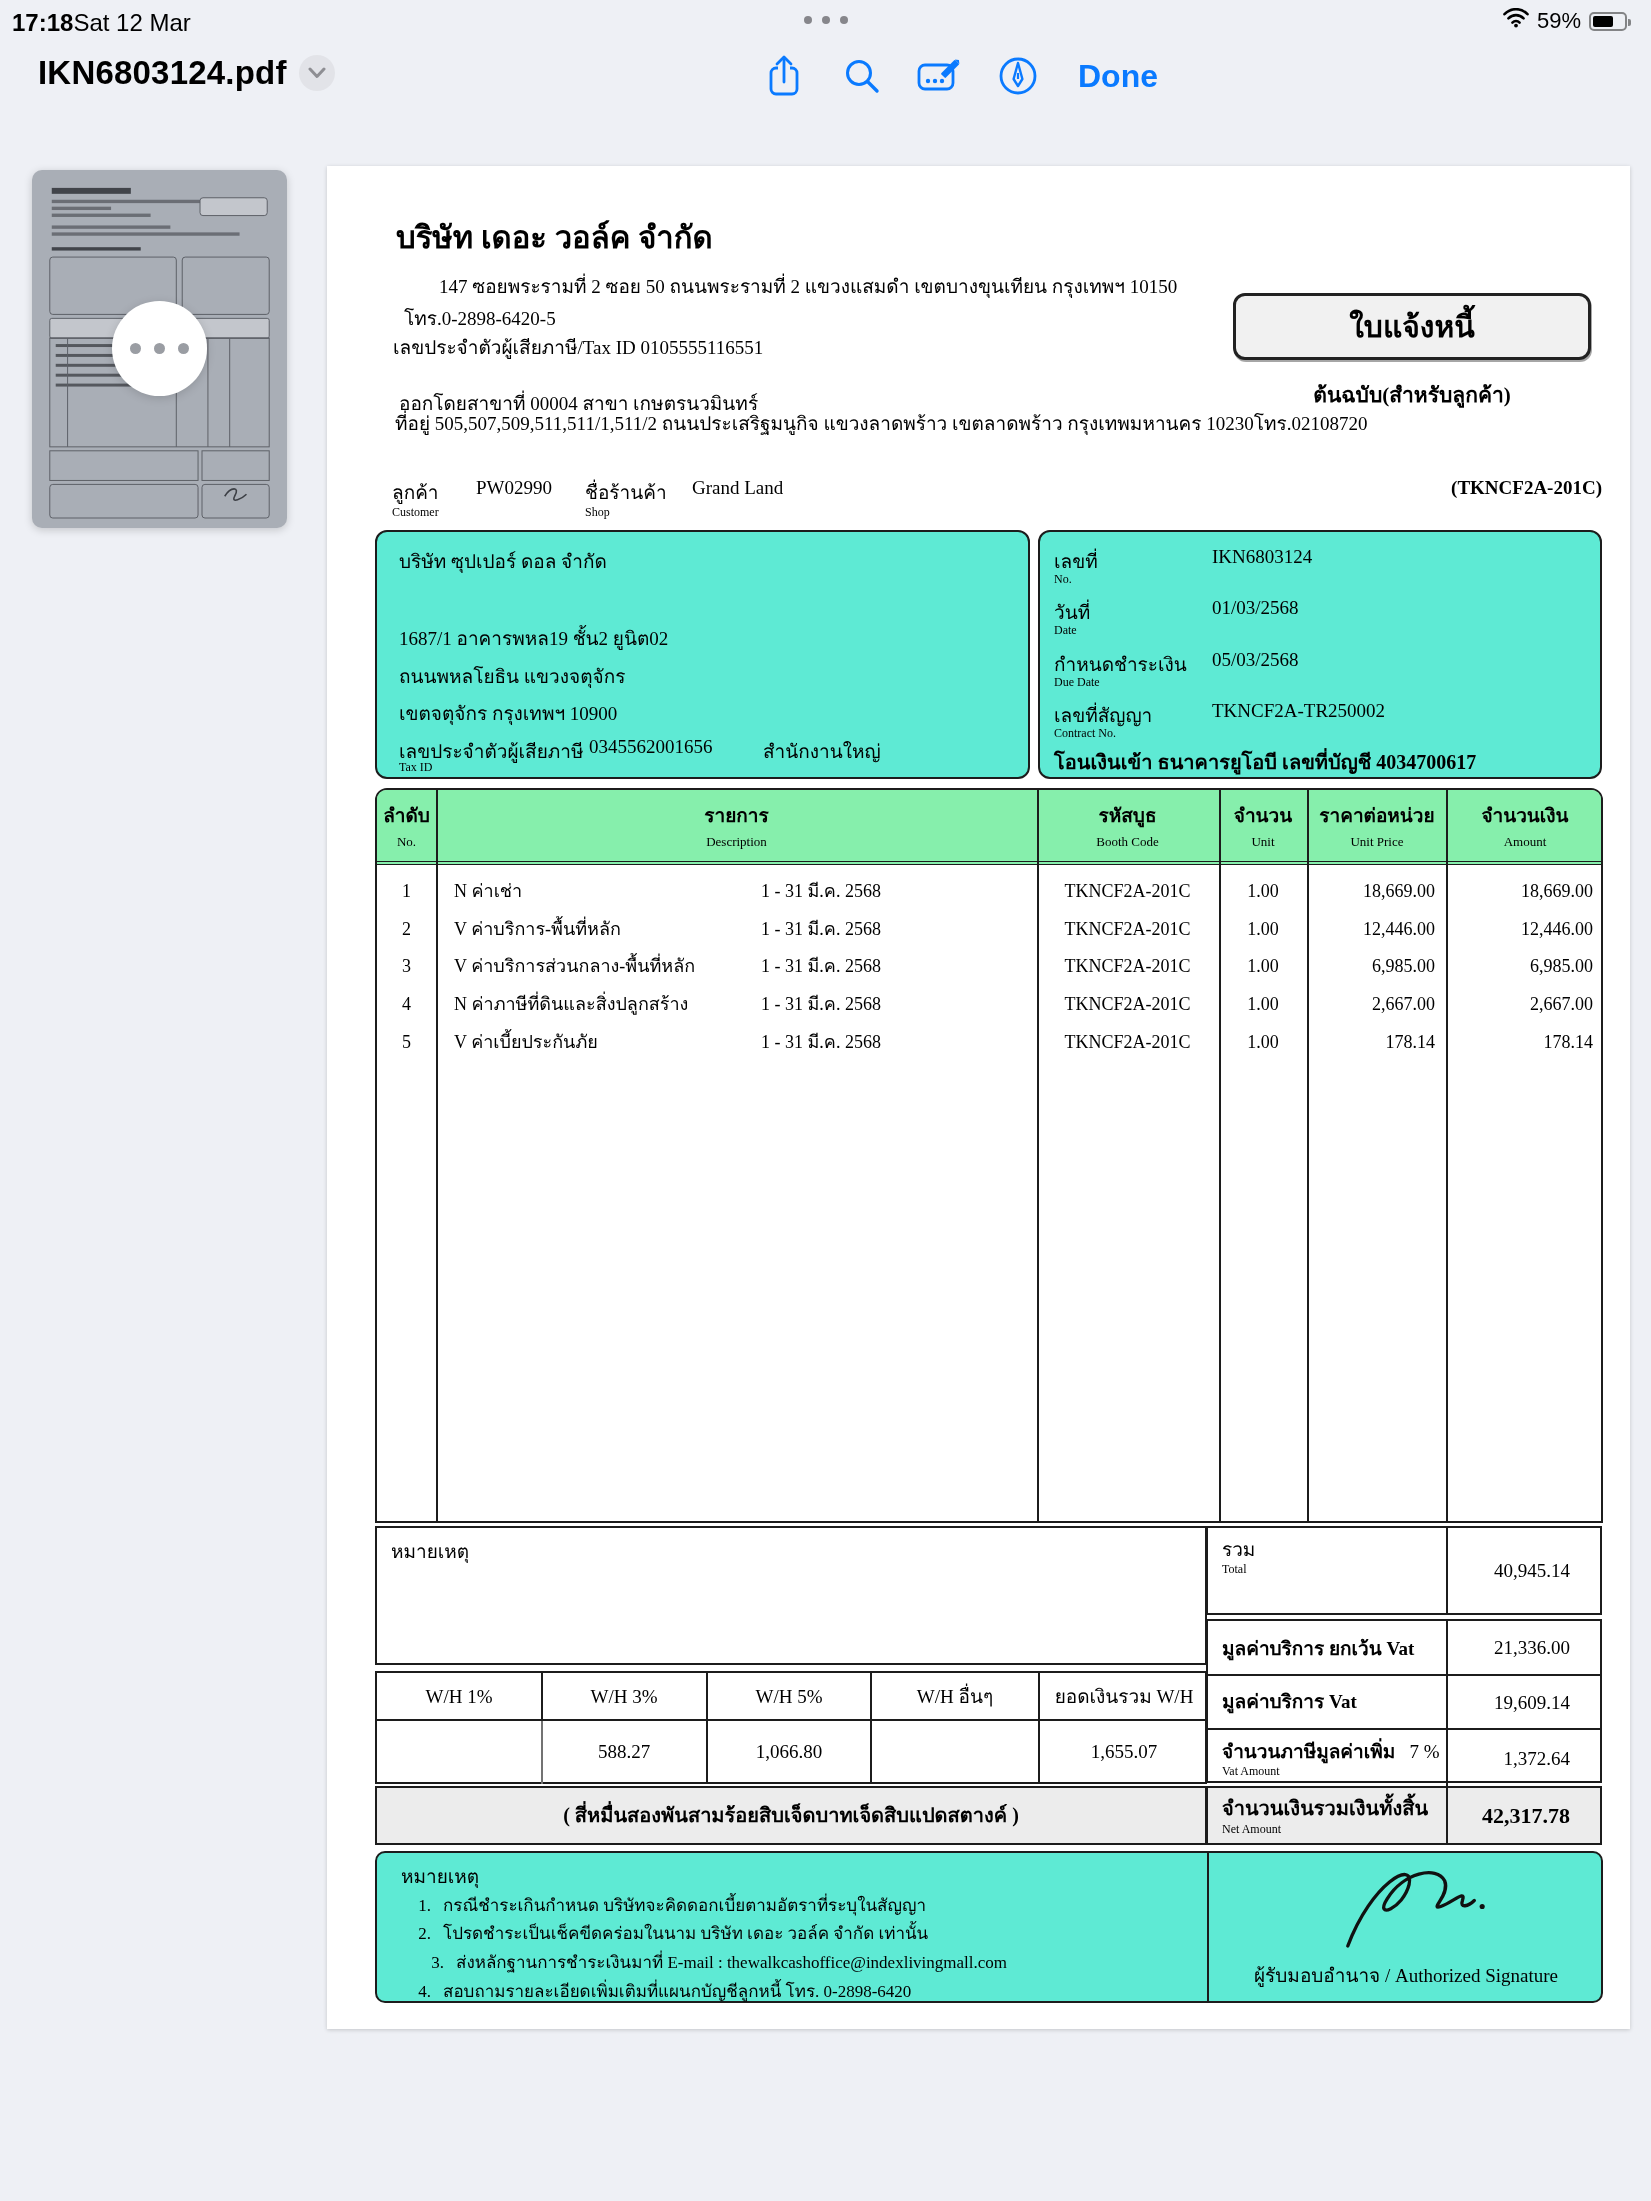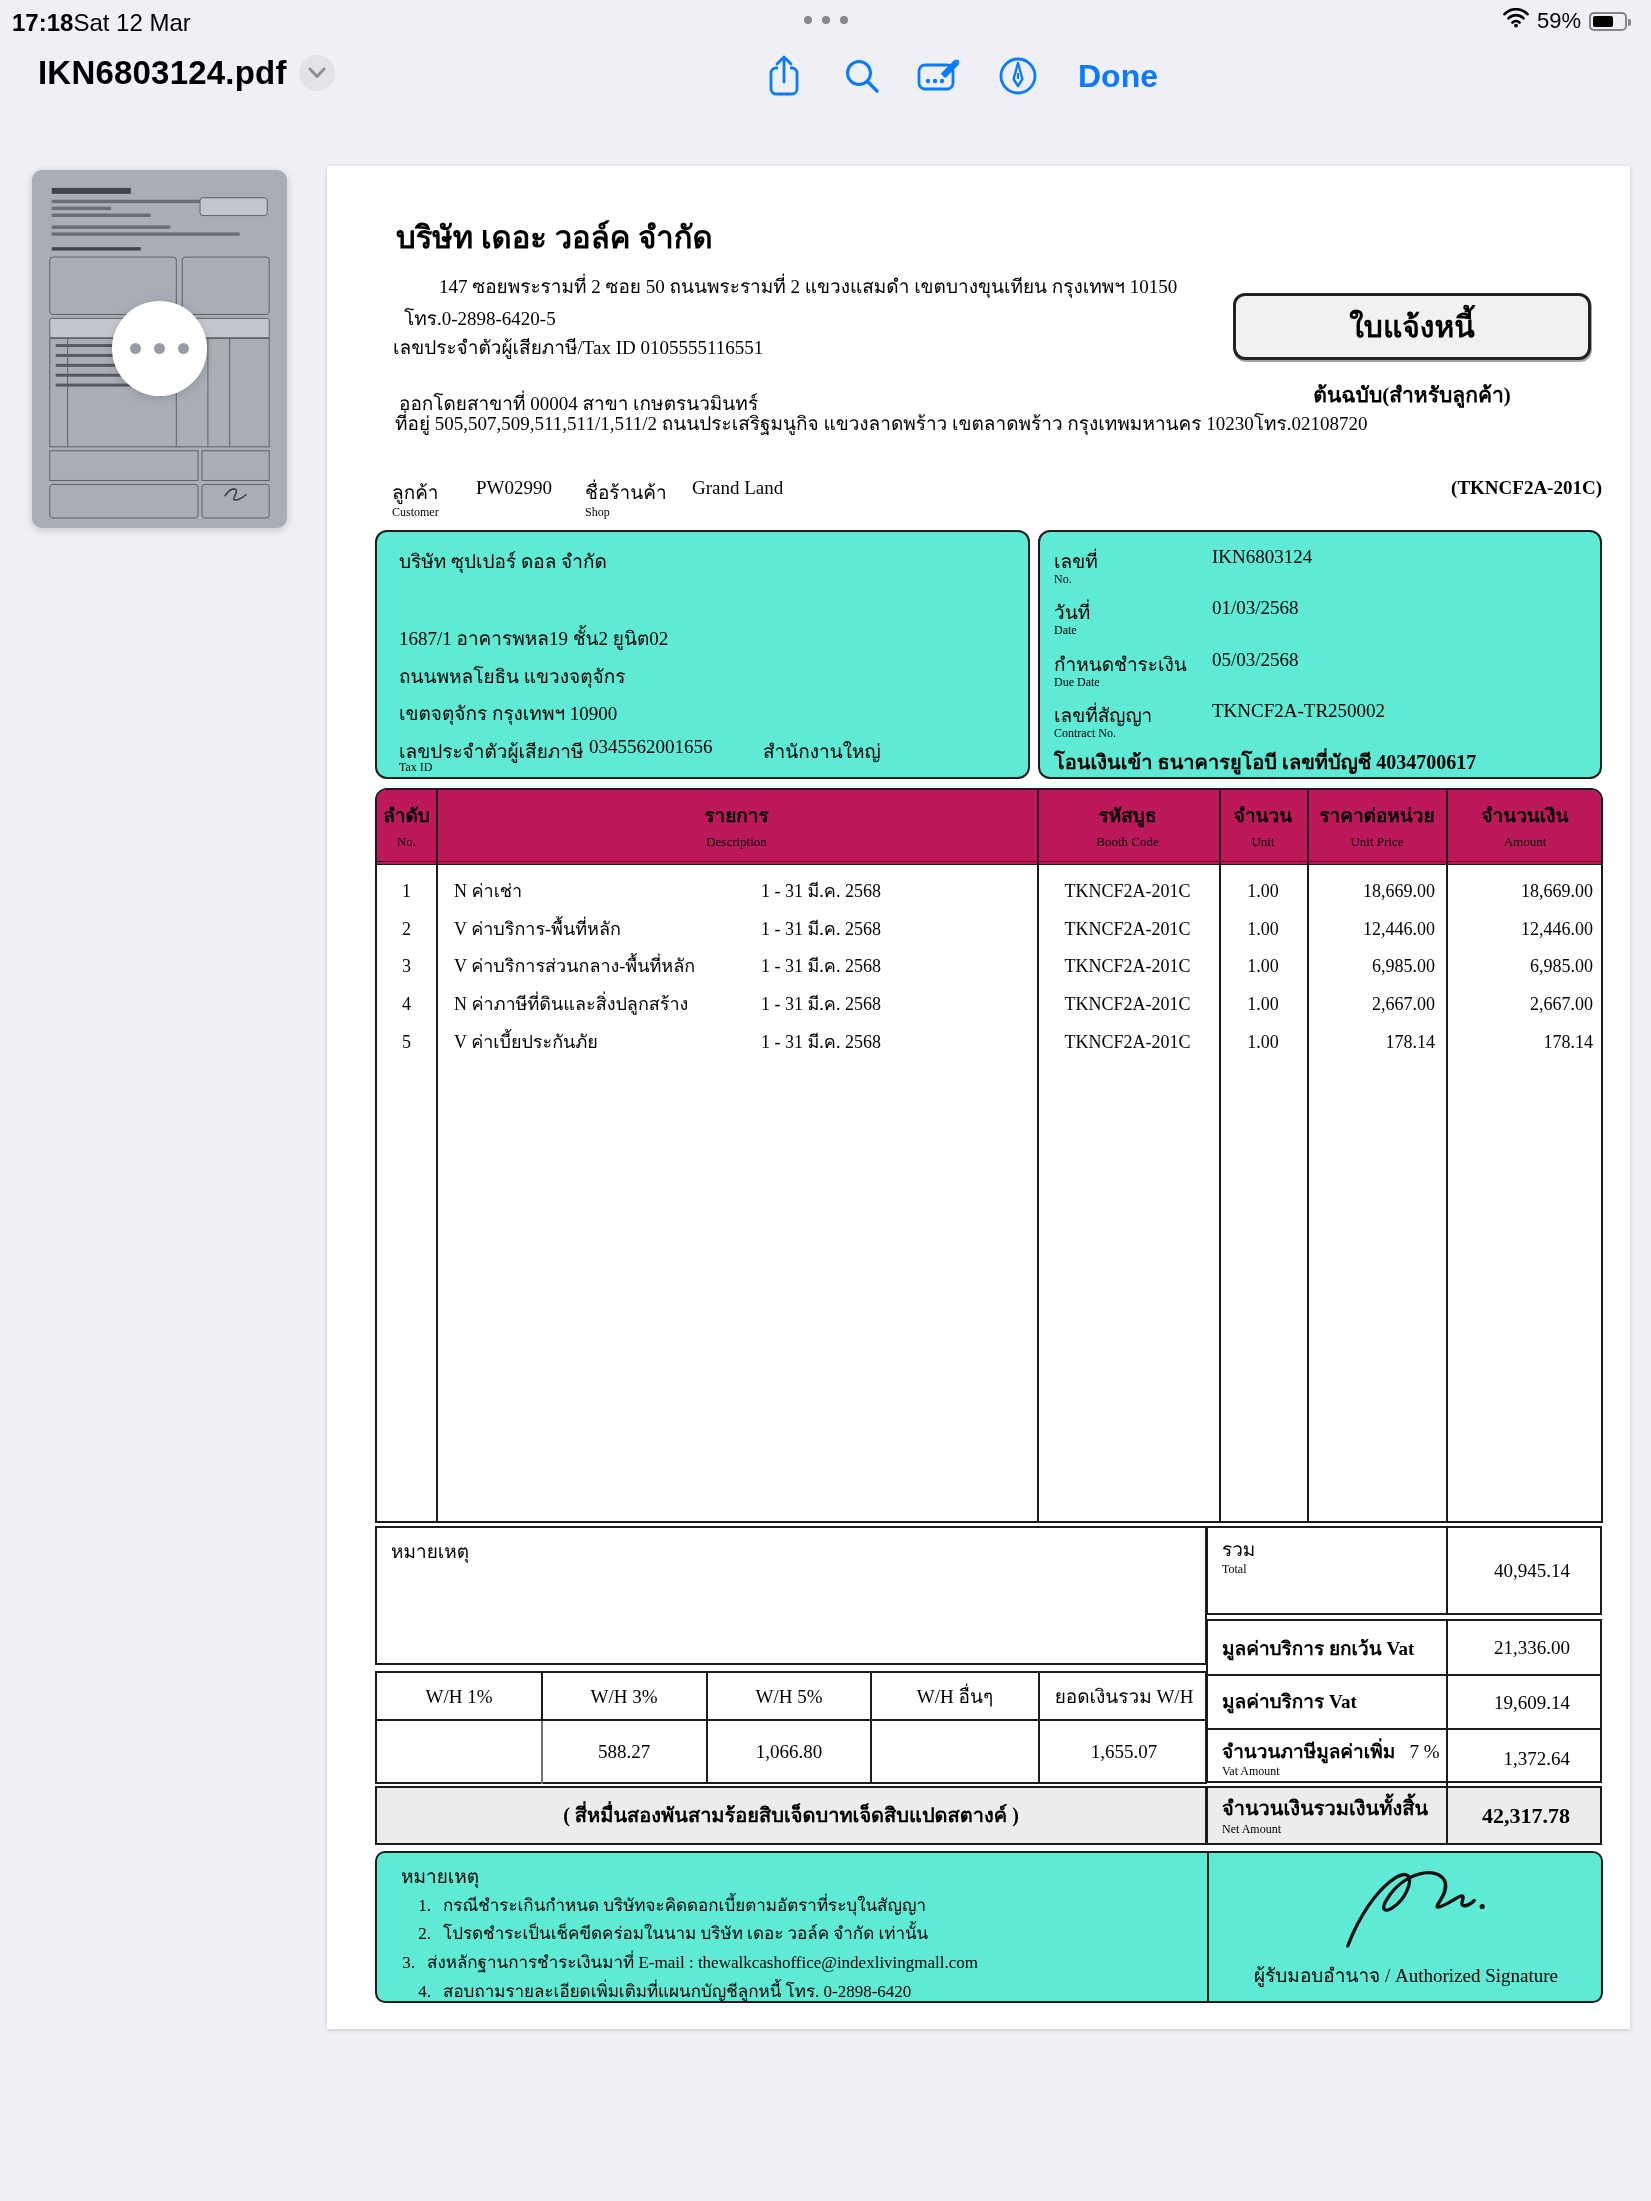--- a/index.html
+++ b/index.html
@@ -51,21 +51,21 @@
   .ctr { text-align:center; }
   .rt { text-align:right; }
 
   .doc-type-box { position:absolute; left:906px; top:127px; width:358px; height:67px; background:#f1f1f1;
                   border:3px solid #222; border-radius:12px; display:flex; align-items:center; justify-content:center;
                   font-size:30px; font-weight:700; box-shadow:1px 2px 0 rgba(0,0,0,.35); }
   .box { border:2.5px solid #1c1c1c; border-radius:12px; background:#5eead4; }
 
   
   .tbl { position:absolute; left:48px; top:622px; width:1228px; height:735px; border:2.5px solid #1c1c1c; border-radius:12px 12px 0 0; }
-  .tbl-head { position:absolute; left:0; top:0; width:100%; height:75px; background:#be185d; border-bottom:4px double #1c1c1c; border-radius:9px 9px 0 0; }
+  .tbl-head { position:absolute; left:0; top:0; width:100%; height:75px; background:#86efac; border-bottom:4px double #1c1c1c; border-radius:9px 9px 0 0; }
   .col-line { position:absolute; top:0; bottom:0; border-left:2px solid #1c1c1c; }
   .hcell { position:absolute; top:0; height:75px; }
   .hcell .th { position:absolute; top:10px; left:0; right:0; text-align:center; font-weight:700; font-size:19px; }
   .hcell .te { position:absolute; top:44px; left:0; right:0; text-align:center; font-size:13px; }
   .trow { position:absolute; left:0; width:100%; height:36px; }
   .tcell { position:absolute; top:0; height:36px; line-height:36px; font-size:18px; }
 
   
   .gray { background:#ececec; }
   .wh-cell { position:absolute; top:0; bottom:0; }
@@ -364,21 +364,21 @@
     <div class="abs b" style="left:14px; top:4px; font-size:20px;">จำนวนเงินรวมเงินทั้งสิ้น</div>
     <div class="abs en" style="left:14px; top:34px;">Net Amount</div>
     <div class="sm-val b" style="font-size:22px;">42,317.78</div>
   </div>
 
   <div class="box abs" style="left:48px; top:1685px; width:1228px; height:152px; border-radius:10px;">
     <div class="abs" style="left:0; top:0; bottom:0; width:832px; border-right:2px solid #1c1c1c;">
       <div class="abs" style="left:24px; top:8px;">หมายเหตุ</div>
       <div class="abs" style="left:24px; top:38px; font-size:17px;"><span class="notes-num">1.</span><span>กรณีชำระเกินกำหนด บริษัทจะคิดดอกเบี้ยตามอัตราที่ระบุในสัญญา</span></div>
       <div class="abs" style="left:24px; top:66px; font-size:17px;"><span class="notes-num">2.</span><span>โปรดชำระเป็นเช็คขีดคร่อมในนาม  บริษัท เดอะ วอล์ค จำกัด   เท่านั้น</span></div>
-      <div class="abs" style="left:8px; top:95px; font-size:17px;"><span class="notes-num">3.</span><span>ส่งหลักฐานการชำระเงินมาที่ E-mail : thewalkcashoffice@indexlivingmall.com</span></div>
+      <div class="abs" style="left:37px; top:95px; font-size:17px;"><span class="notes-num">3.</span><span>ส่งหลักฐานการชำระเงินมาที่ E-mail : thewalkcashoffice@indexlivingmall.com</span></div>
       <div class="abs" style="left:24px; top:124px; font-size:17px;"><span class="notes-num">4.</span><span>สอบถามรายละเอียดเพิ่มเติมที่แผนกบัญชีลูกหนี้ โทร. 0-2898-6420</span></div>
     </div>
     <div class="abs" style="left:834px; top:0; right:0; bottom:0;">
       <svg class="abs" style="left:119px; top:2px;" width="168" height="99" viewBox="0 0 170 100">
         <path d="M18 92 C 42 28, 86 4, 80 30 C 74 54, 44 66, 58 44 C 74 18, 108 10, 116 26 C 122 40, 100 56, 112 52 C 124 48, 138 34, 134 46 C 131 54, 140 52, 146 46" fill="none" stroke="#111" stroke-width="3.4" stroke-linecap="round"></path>
         <circle cx="154" cy="52" r="2.6" fill="#111"></circle>
       </svg>
       <div class="abs ctr" style="left:0; right:0; top:107px; font-size:19px;">ผู้รับมอบอำนาจ / Authorized Signature</div>
     </div>
   </div>

